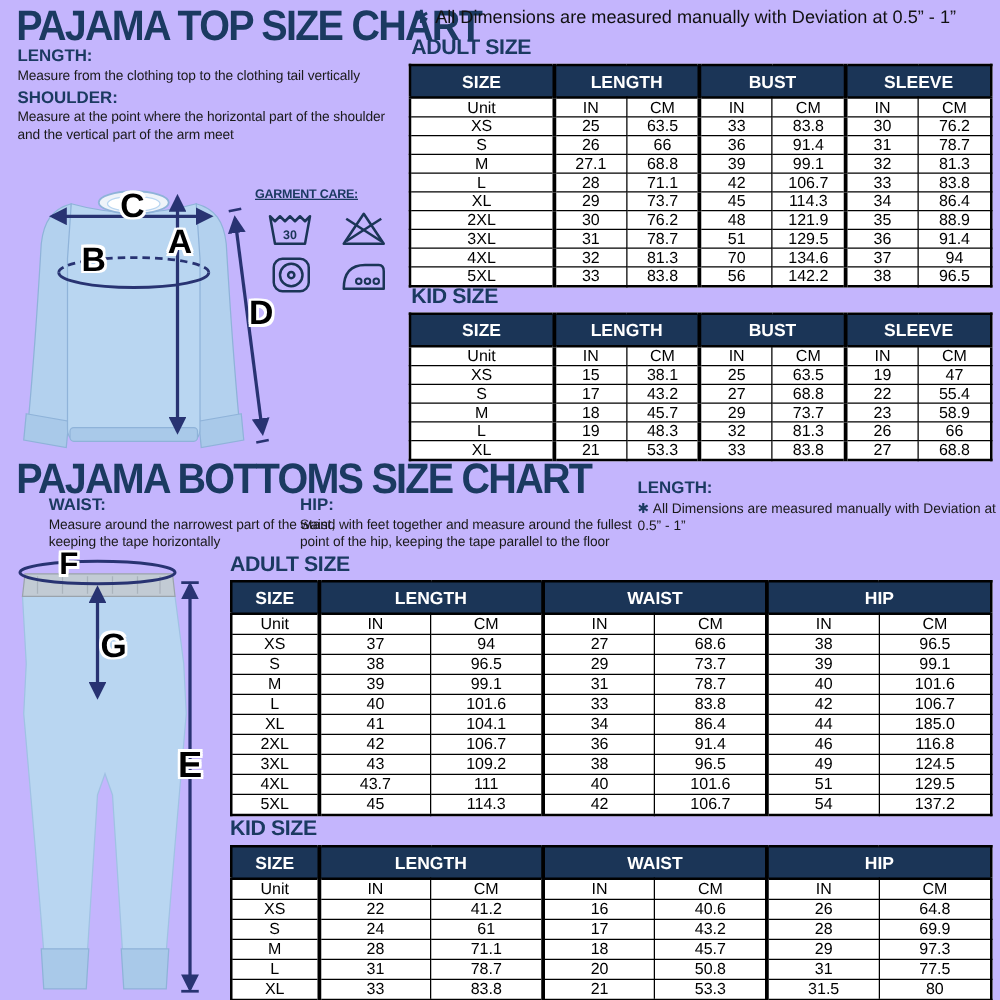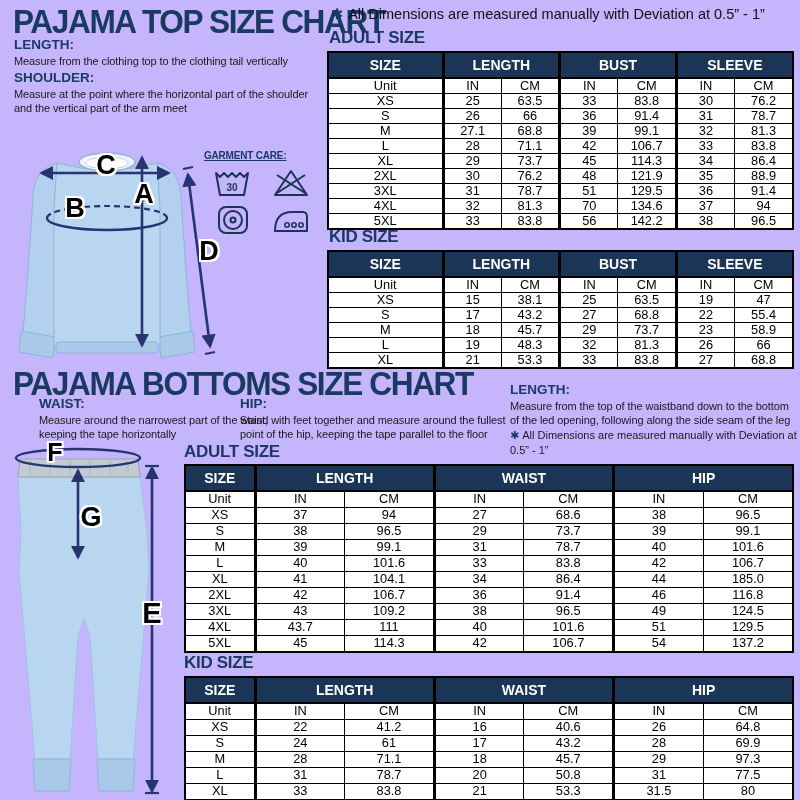--- a/index.html
+++ b/index.html
@@ -335,21 +335,20 @@
   <div class="defs" style="left:27px;top:396px;width:235px;margin-left:12px;">
     <div class="term">WAIST:</div>
     <div class="desc">Measure around the narrowest part of the waist, keeping the tape horizontally</div>
   </div>
   <div class="defs" style="left:240px;top:396px;width:285px;">
     <div class="term">HIP:</div>
     <div class="desc">Stand with feet together and measure around the fullest point of the hip, keeping the tape parallel to the floor</div>
   </div>
   <div class="defs" style="left:510px;top:382px;width:290px;">
     <div class="term">LENGTH:</div>
-    <div class="desc">Measure from the top of the waistband down to the bottom of the led opening, following along the side seam of the leg</div>
     <div class="subnote">
       <span class="star">✱</span><span>All Dimensions are measured manually with Deviation at 0.5” - 1”</span>
     </div>
   </div>
 
   <div class="fig" style="left:0px;top:441px;width:180px;height:359px;">
     <svg width="180" height="359" viewBox="0 0 180 359">
       <defs>
         <marker id="ar2" viewBox="0 0 10 10" refX="8" refY="5" markerWidth="5.5" markerHeight="5.5" orient="auto-start-reverse">
           <path d="M0,0 L10,5 L0,10 z" fill="#283372"></path>

